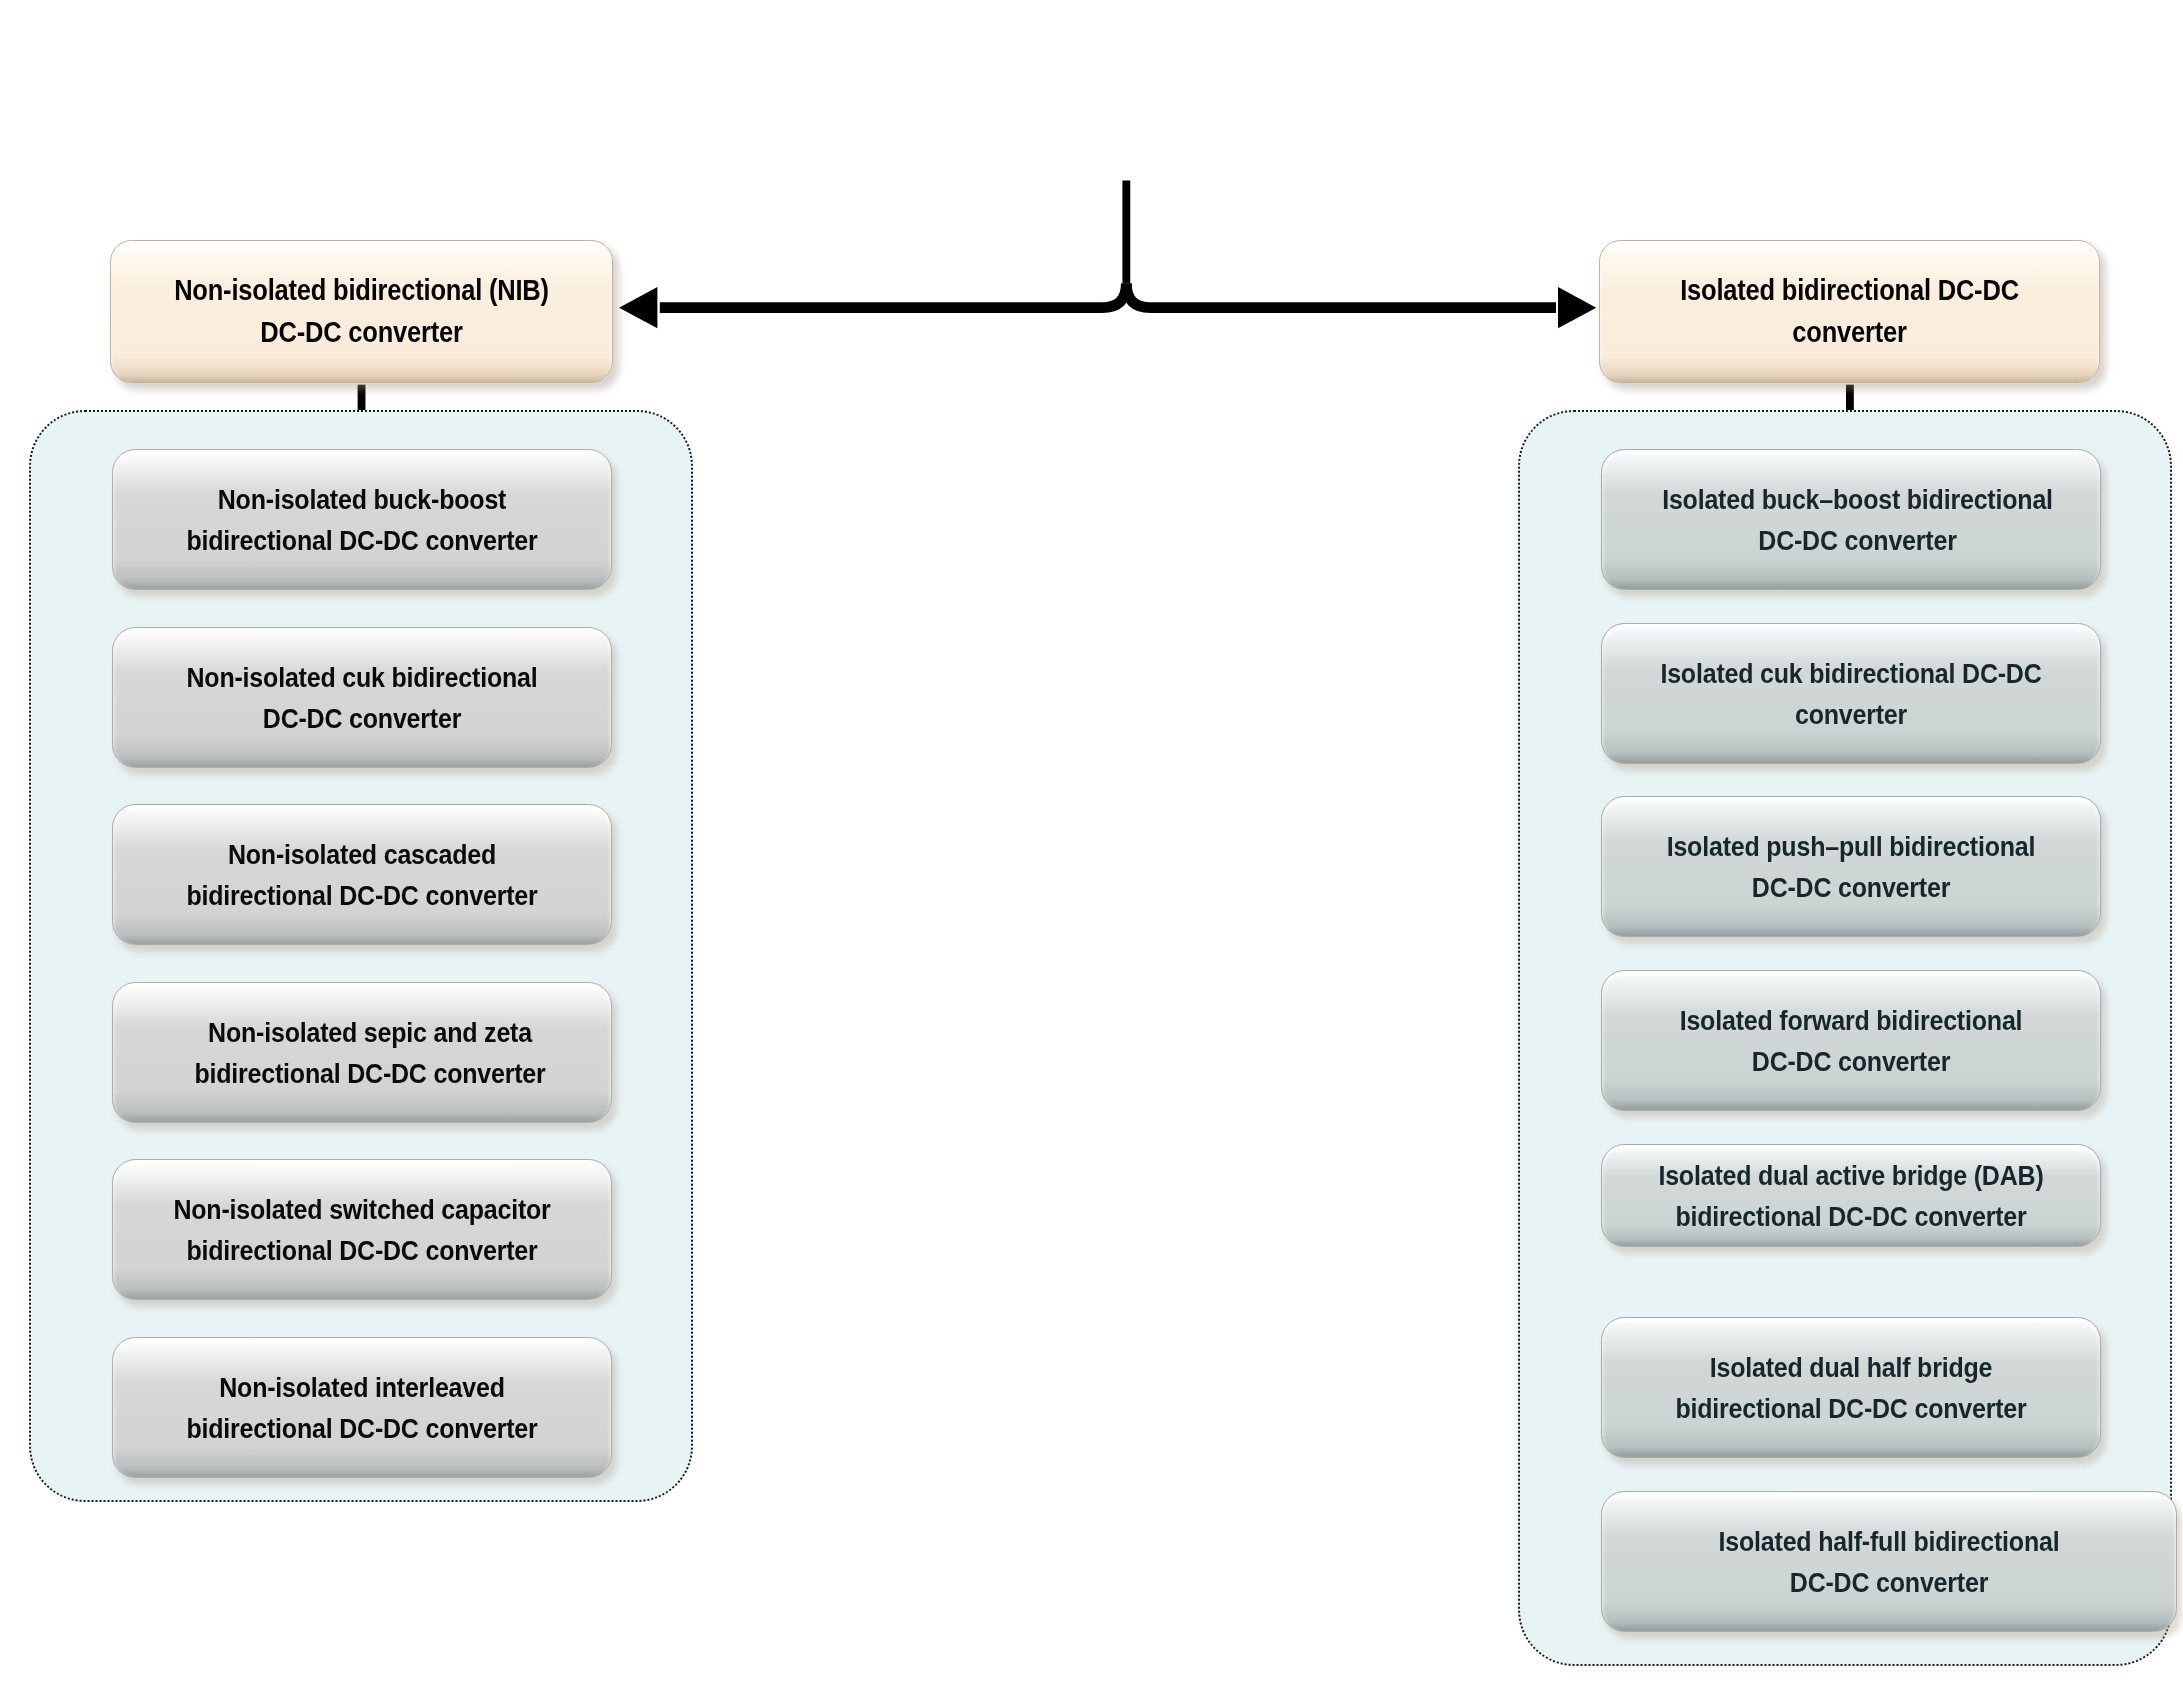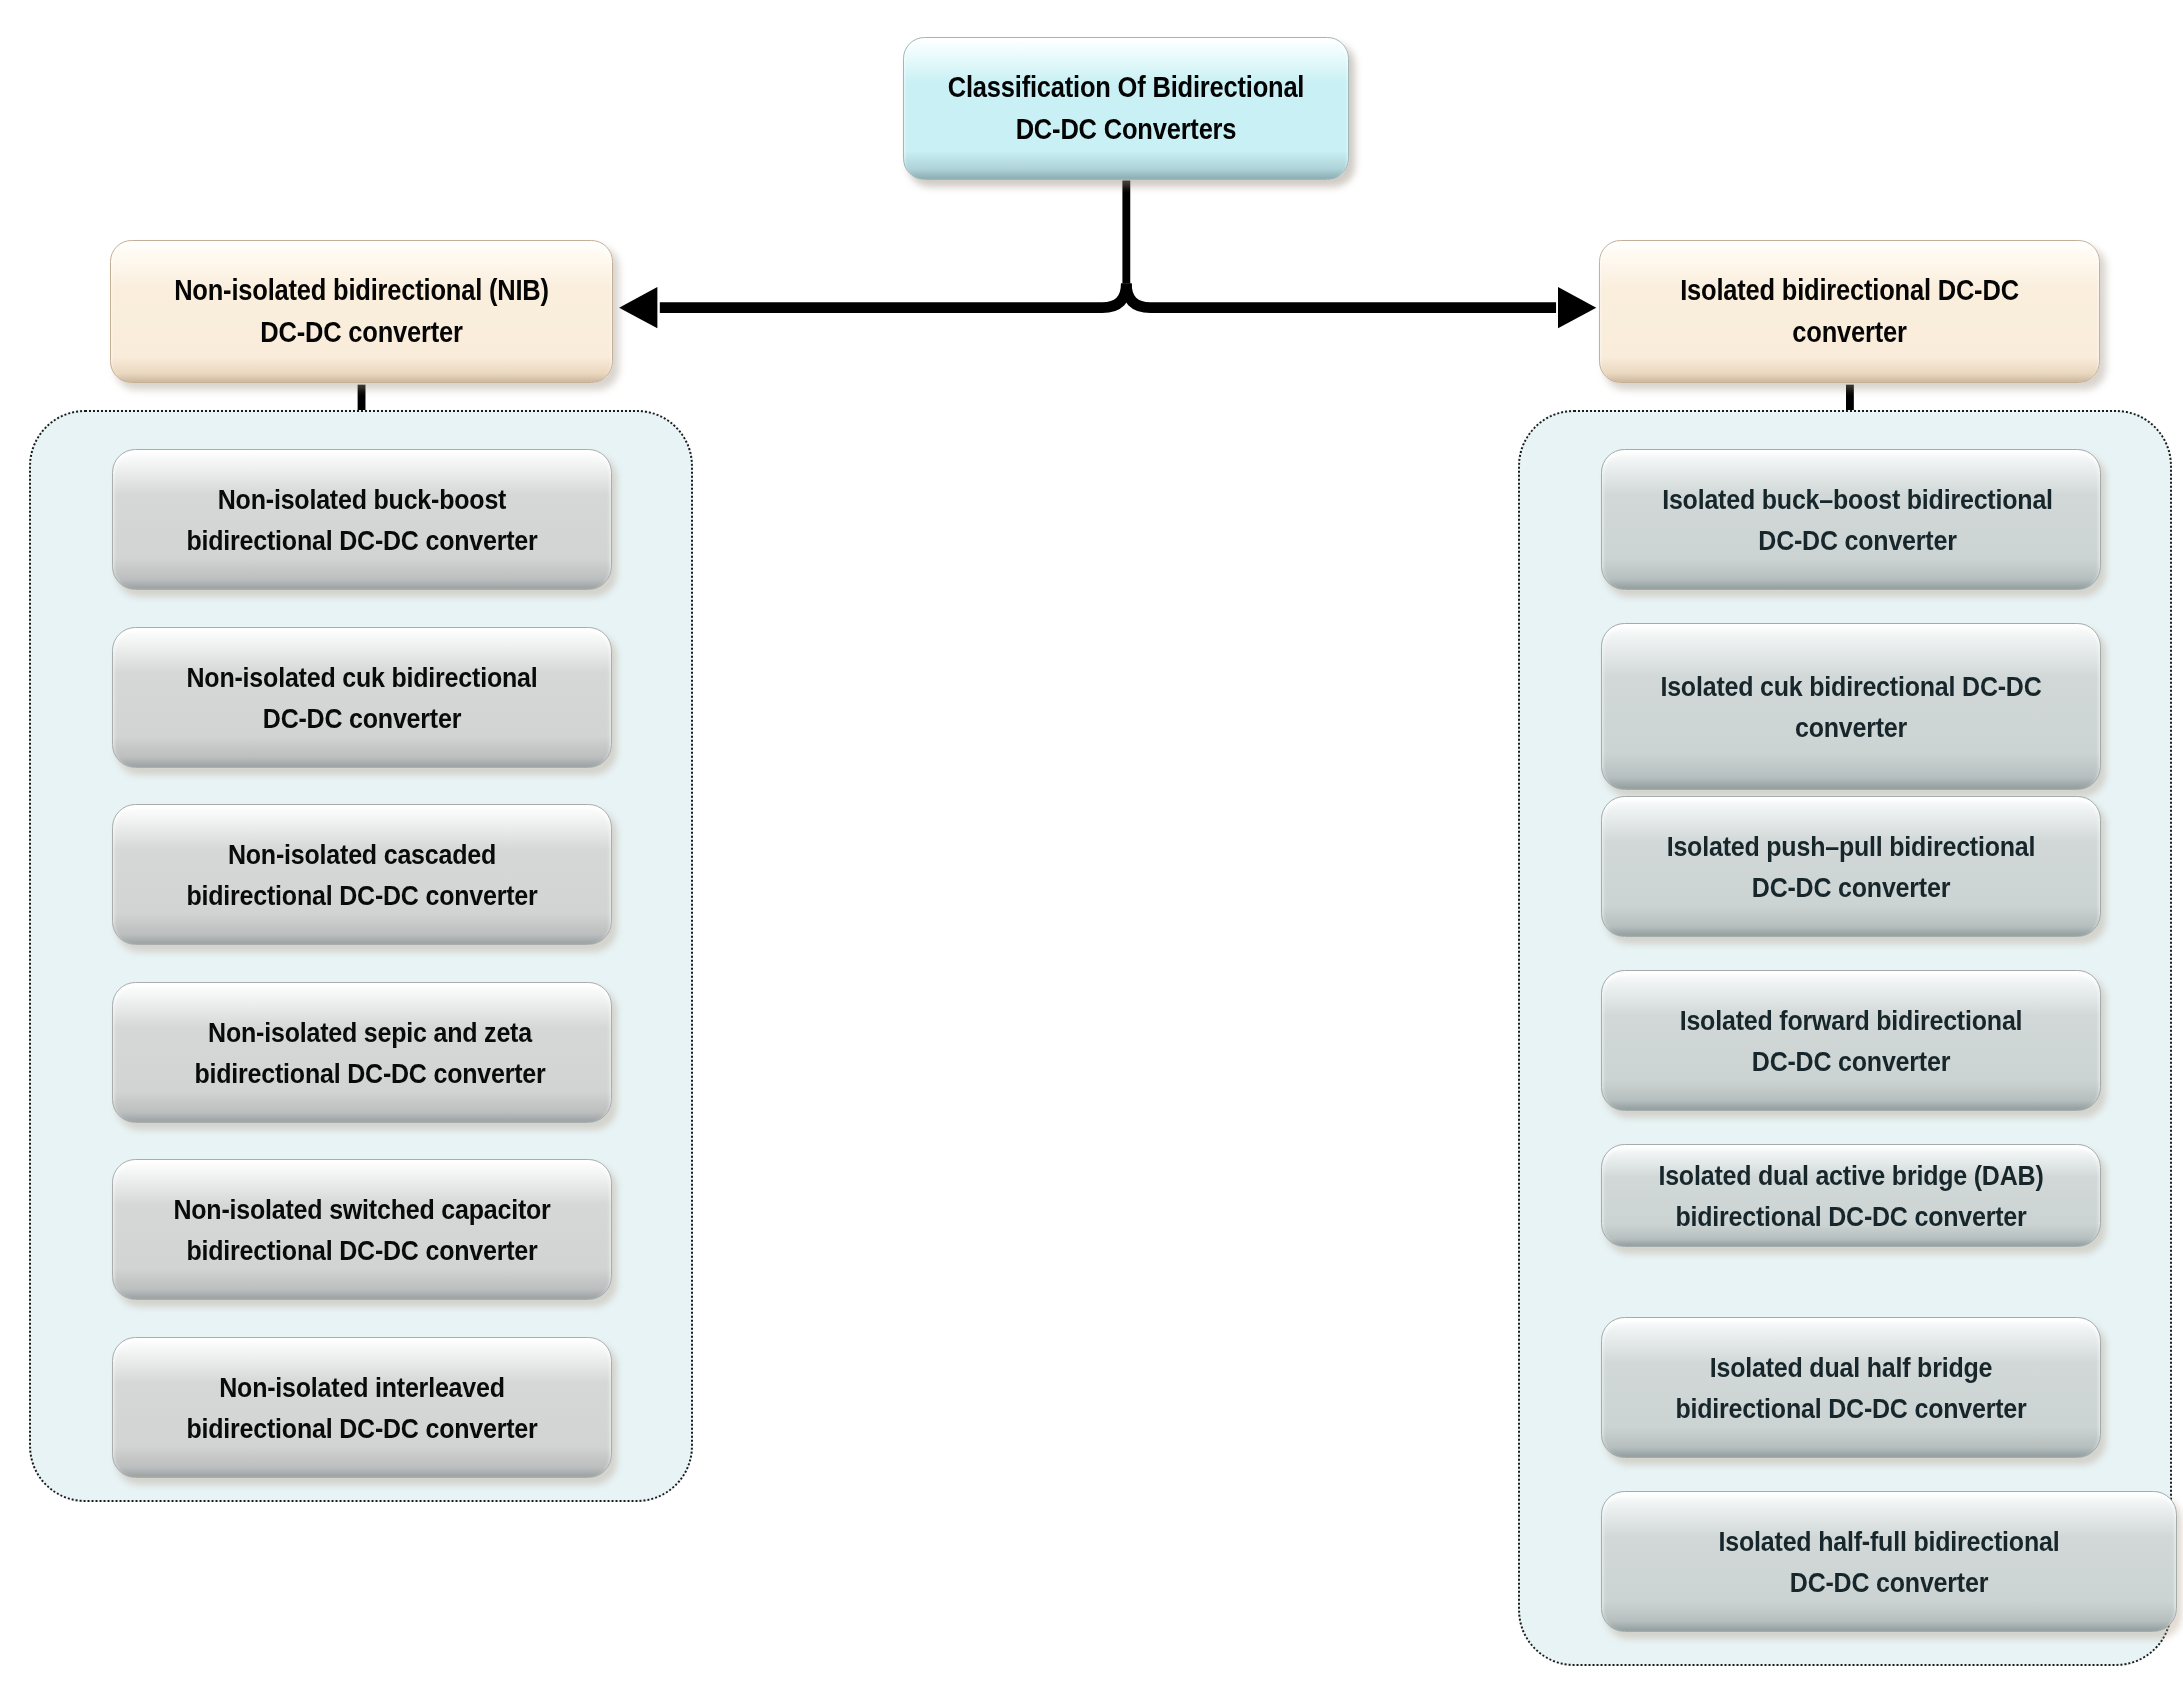--- a/index.html
+++ b/index.html
@@ -79,24 +79,20 @@
       <path d="M737,784 V860" fill="none" stroke-width="16"></path>
       <polygon points="737,918 704,854 770,854" stroke="none"></polygon>
       <path d="M3771,784 V860" fill="none" stroke-width="16"></path>
       <polygon points="3771,918 3738,854 3804,854" stroke="none"></polygon>
     </g>
   </svg>
 
   <div class="group" style="left:28.5px; top:410px; width:664px; height:1092px;"></div>
   <div class="group" style="left:1518px; top:410px; width:654px; height:1256px;"></div>
 
-  <div class="node title-node" style="left:903px; top:37px; width:446px; height:143px;">
-    <span class="ln">Classification Of Bidirectional</span>
-    <span class="ln">DC-DC Converters</span>
-  </div>
 
   <div class="node branch-node" style="left:110px; top:240px; width:503px; height:143px;">
     <span class="ln">Non-isolated bidirectional (NIB)</span>
     <span class="ln">DC-DC converter</span>
   </div>
   <div class="node branch-node" style="left:1599px; top:240px; width:501px; height:143px;">
     <span class="ln">Isolated bidirectional DC-DC</span>
     <span class="ln">converter</span>
   </div>
 
@@ -122,21 +118,21 @@
   </div>
   <div class="node child" style="left:112px; top:1337px; width:500px; height:141px;">
     <span class="ln">Non-isolated interleaved</span>
     <span class="ln">bidirectional DC-DC converter</span>
   </div>
 
   <div class="node child right" style="left:1601px; top:449px; width:500px; height:141px;padding-left:13px;">
     <span class="ln">Isolated buck–boost bidirectional</span>
     <span class="ln">DC-DC converter</span>
   </div>
-  <div class="node child right" style="left:1601px; top:623px; width:500px; height:167px;">
+  <div class="node child right" style="left:1601px; top:623px; width:500px; height:141px;">
     <span class="ln">Isolated cuk bidirectional DC-DC</span>
     <span class="ln">converter</span>
   </div>
   <div class="node child right" style="left:1601px; top:796px; width:500px; height:141px;">
     <span class="ln">Isolated push–pull bidirectional</span>
     <span class="ln">DC-DC converter</span>
   </div>
   <div class="node child right" style="left:1601px; top:970px; width:500px; height:141px;">
     <span class="ln">Isolated forward bidirectional</span>
     <span class="ln">DC-DC converter</span>

